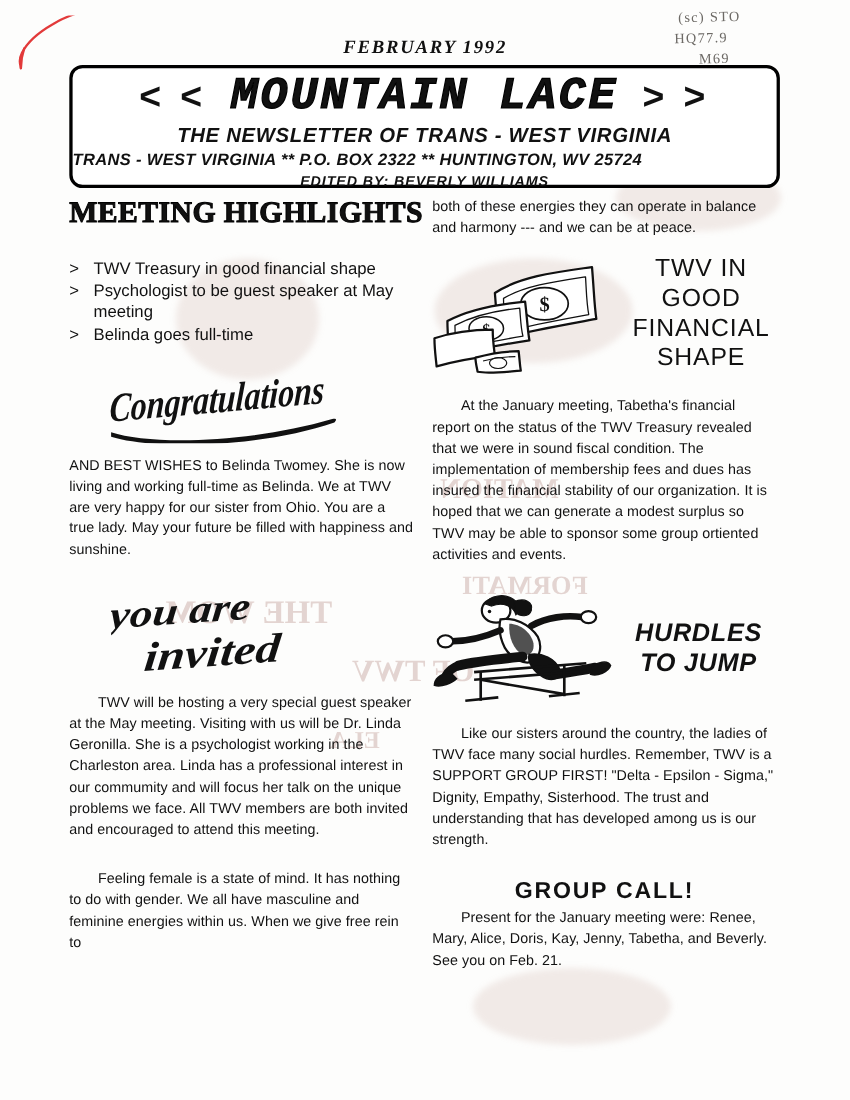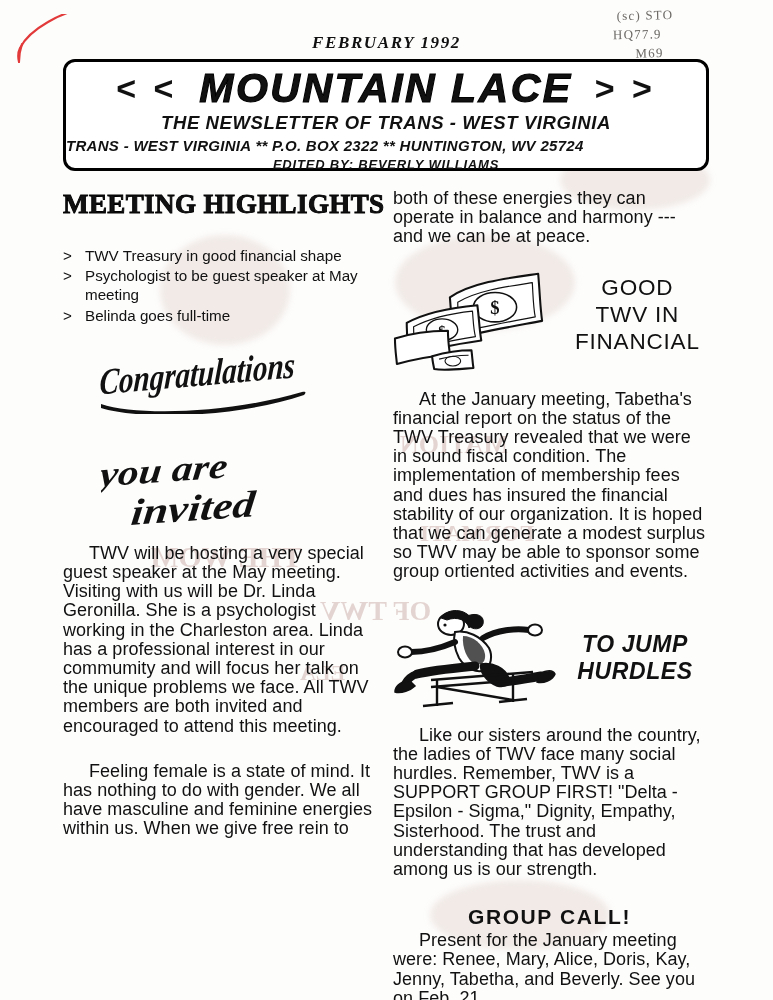--- a/index.html
+++ b/index.html
@@ -99,21 +99,21 @@
   .chev {
     font-family: "Liberation Sans", sans-serif;
     font-weight: bold;
     font-size: 34px;
     letter-spacing: 4px;
     line-height: 1;
   }
   .chev-left { margin-right: 22px; }
   .chev-right { margin-left: 22px; }
   .mast-title {
-    font-family: Liberation Sans, sans-serif;
+    font-family: Liberation Mono, monospace;
     font-weight: bold;
     font-style: italic;
     font-size: 41px;
     letter-spacing: 2.5px;
     line-height: 1;
     -webkit-text-stroke: 1.1px #000;
   }
   .mast-sub1 {
     text-align: center;
     font-family: "Liberation Sans", sans-serif;
@@ -138,28 +138,28 @@
     font-style: italic;
     font-weight: bold;
     font-size: 13px;
     letter-spacing: 0.8px;
     margin-top: 3px;
   }
 
   
   .col {
     position: absolute;
-    top: 189px;
+    top: 178px;
     width: 313px;
   }
   .col-left  { left: 63px; }
   .col-right { left: 393px; }
 
   .body-text {
-    font-size: 18px;
+    font-size: 13px;
     line-height: 19.2px;
     letter-spacing: 0.05px;
     text-align: left;
   }
   .indent { text-indent: 26px; }
 
   
   .h-meeting {
     font-family: "Liberation Serif", serif;
     font-weight: bold;
@@ -278,20 +278,21 @@
 
     <div class="gap-lg"></div>
 
     <svg class="script-logo" width="230" height="62" viewBox="0 0 230 62" style="margin-left:34px;">
       <text x="8" y="42" font-family="Liberation Serif, serif" font-style="italic" font-weight="bold" font-size="37" fill="#111" transform="rotate(-5 8 42) skewX(-8)" textLength="196" lengthAdjust="spacingAndGlyphs">Congratulations</text>
       <path d="M4 52 C 40 64, 130 62, 205 40 C 208 39, 210 40, 207 43 C 140 66, 42 68, 4 56 Z" fill="#111"></path>
     </svg>
 
     <div class="gap-sm"></div>
 
+    <p class="body-text">AND BEST WISHES to Belinda Twomey. She is now living and working full-time as Belinda.  We at TWV are very happy for our sister from Ohio.  You are a true lady. May your future be filled with happiness and sunshine.</p>
 
     <div class="gap-lg"></div>
 
     <svg class="script-logo" width="200" height="84" viewBox="0 0 200 84" style="margin-left:38px;">
       <text x="4" y="36" font-family="Liberation Serif, serif" font-style="italic" font-weight="bold" font-size="35" fill="#111" transform="rotate(-4 4 36) skewX(-10)" textLength="128" lengthAdjust="spacingAndGlyphs">you are</text>
       <text x="42" y="74" font-family="Liberation Serif, serif" font-style="italic" font-weight="bold" font-size="37" fill="#111" transform="rotate(-4 42 74) skewX(-10)" textLength="124" lengthAdjust="spacingAndGlyphs">invited</text>
     </svg>
 
     <div class="gap-sm"></div>
 
@@ -323,23 +324,24 @@
           <text x="50" y="79" font-family="Liberation Serif, serif" font-size="15" font-weight="bold" fill="#111" stroke="none" text-anchor="middle">$</text>
 
           <path d="M2 82 C 20 76, 40 74, 56 74 C 56 84, 57 90, 58 98 C 38 100, 18 104, 4 108 C 3 98, 2 92, 2 82 Z" fill="#fff"></path>
 
           <path d="M40 100 C 54 96, 70 94, 80 94 C 81 102, 81 106, 82 112 C 68 113, 52 115, 42 113 C 41 108, 40 104, 40 100 Z" fill="#fff"></path>
           <path d="M47 103 C 58 100, 70 99, 77 99" stroke-width="1.1"></path>
           <ellipse cx="61" cy="105" rx="8" ry="5" stroke-width="1.1"></ellipse>
         </g>
       </svg>
       <div class="h-stack" style="margin-left:4px;width:140px;">
+        <div>TWV IN</div>
         <div>GOOD</div>
-        <div>TWV IN</div>
         <div>FINANCIAL</div>
+        <div>SHAPE</div>
       </div>
     </div>
 
     <div class="gap-md"></div>
 
     <p class="body-text indent">At the January meeting, Tabetha's financial report on the status of the TWV Treasury revealed that we were in sound fiscal condition.  The implementation of membership fees and dues has insured the financial stability of our organization.  It is hoped that we can generate a modest surplus so TWV may be able to sponsor some group ortiented activities and events.</p>
 
     <div class="gap-lg"></div>
 
     <div class="art-row">
@@ -374,22 +376,22 @@
             <line x1="38" y1="79" x2="140" y2="71"></line>
             <line x1="44" y1="72" x2="44" y2="98"></line>
             <line x1="120" y1="66" x2="120" y2="94"></line>
             <line x1="30" y1="98" x2="60" y2="95"></line>
             <line x1="106" y1="94" x2="134" y2="91"></line>
             <line x1="44" y1="79" x2="120" y2="92"></line>
           </g>
         </g>
       </svg>
       <div class="h-italic" style="margin-left:6px;width:142px;">
+        <div>HURDLES</div>
         <div>TO  JUMP</div>
-        <div>HURDLES</div>
       </div>
     </div>
 
     <div class="gap-md"></div>
 
     <p class="body-text indent">Like our sisters around the country, the ladies of TWV face many social hurdles. Remember, TWV is a  SUPPORT GROUP FIRST!  "Delta - Epsilon - Sigma," Dignity, Empathy, Sisterhood.  The trust and understanding that has developed among us is our strength.</p>
 
     <div class="gap-lg"></div>
 
     <h3 class="h-plain">GROUP CALL!</h3>

